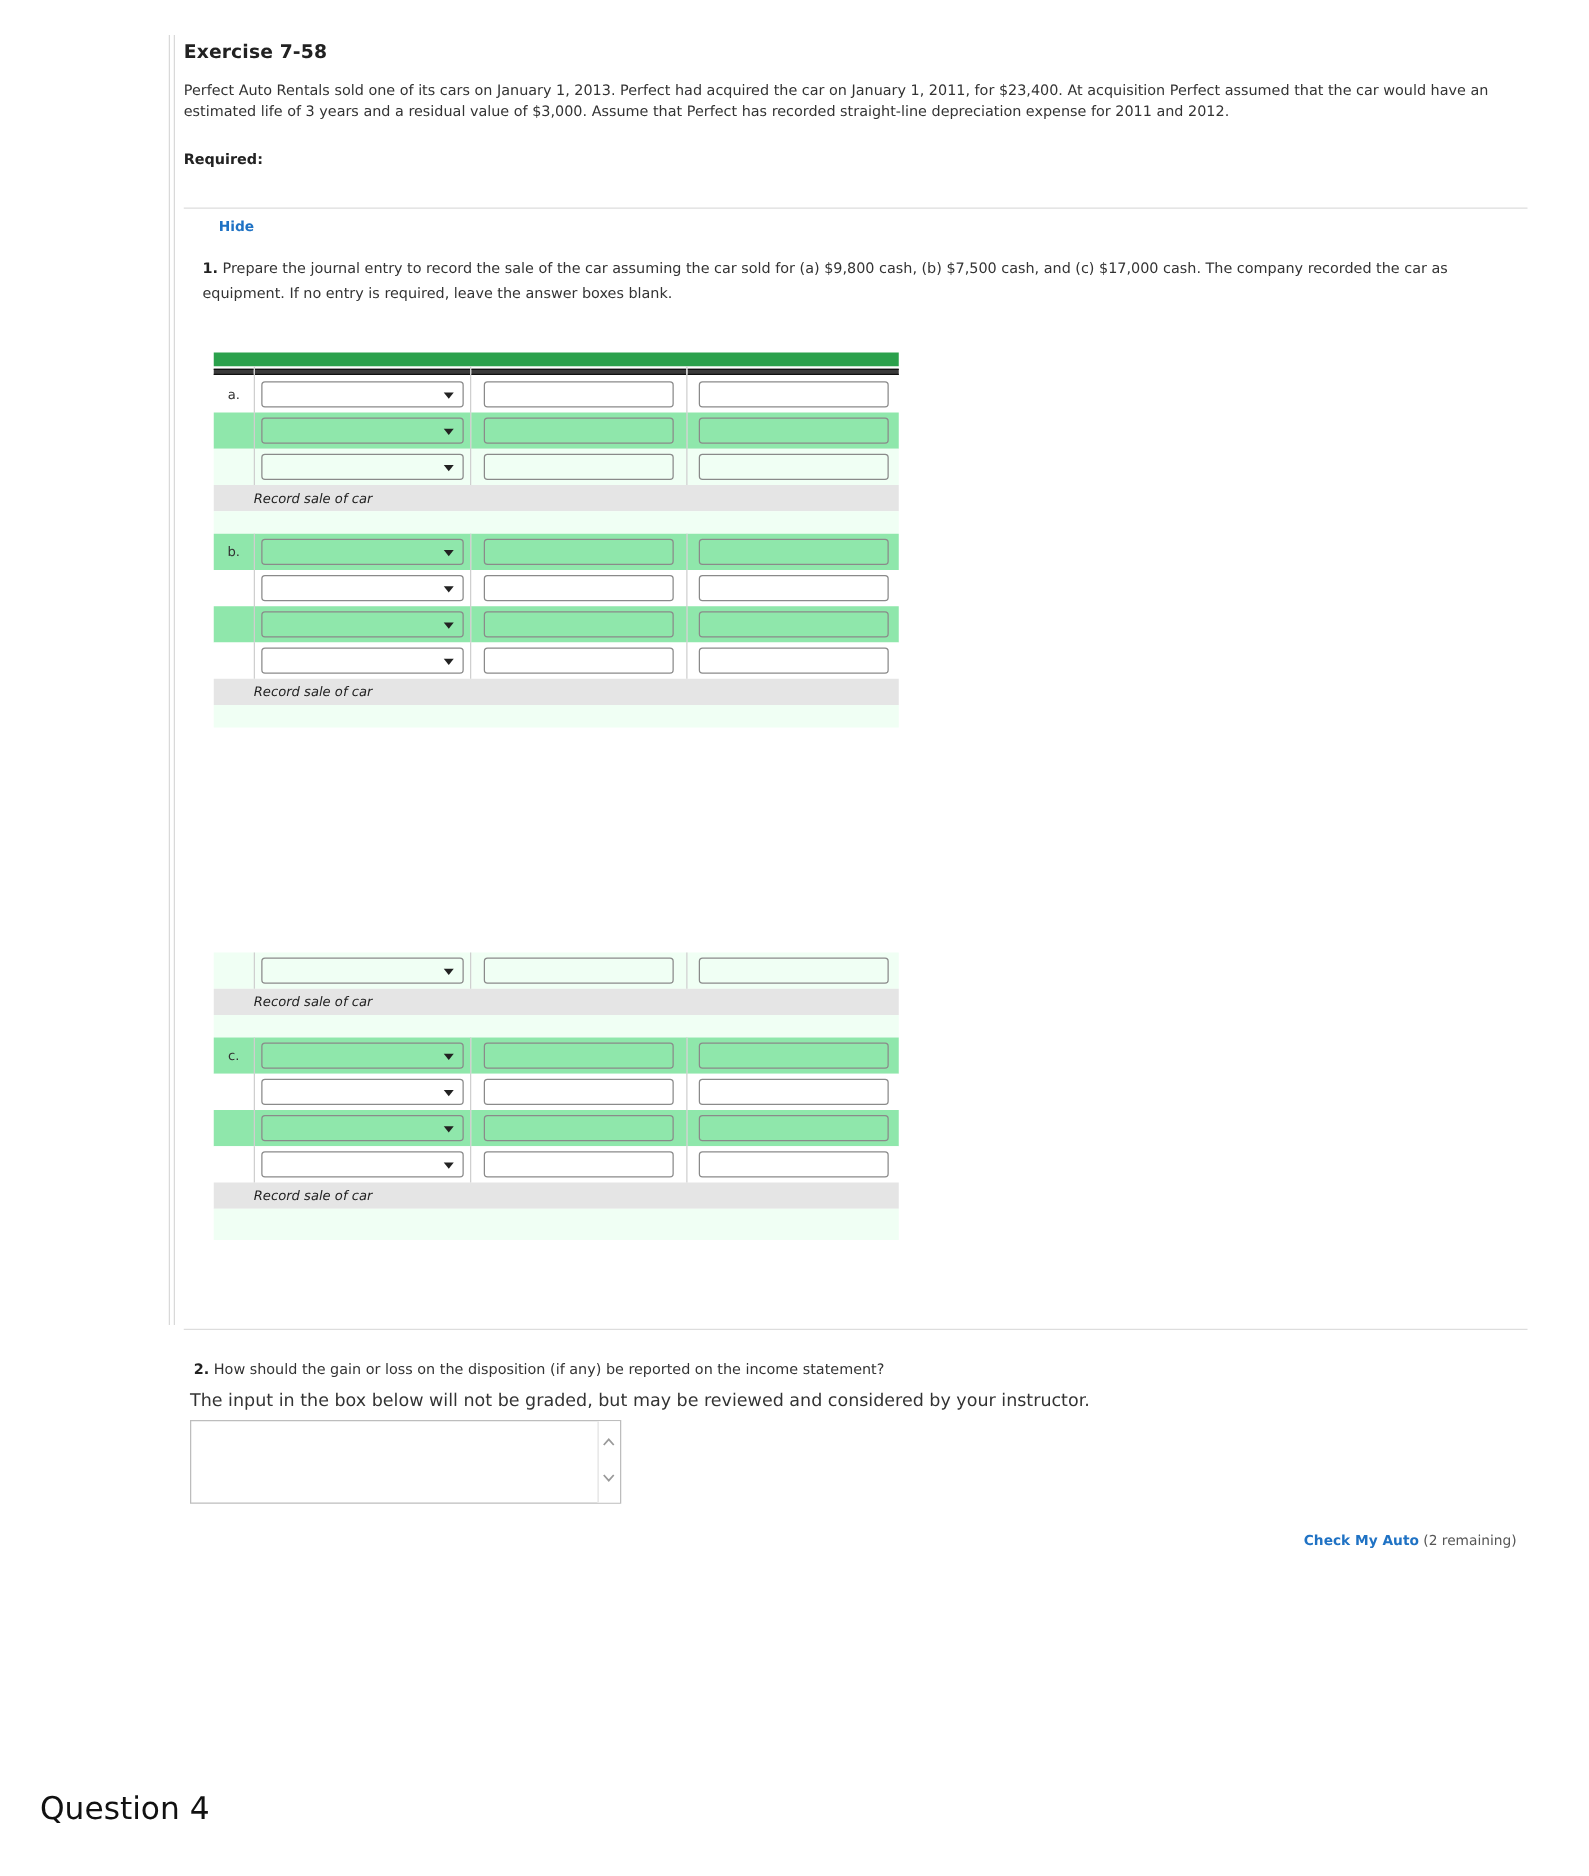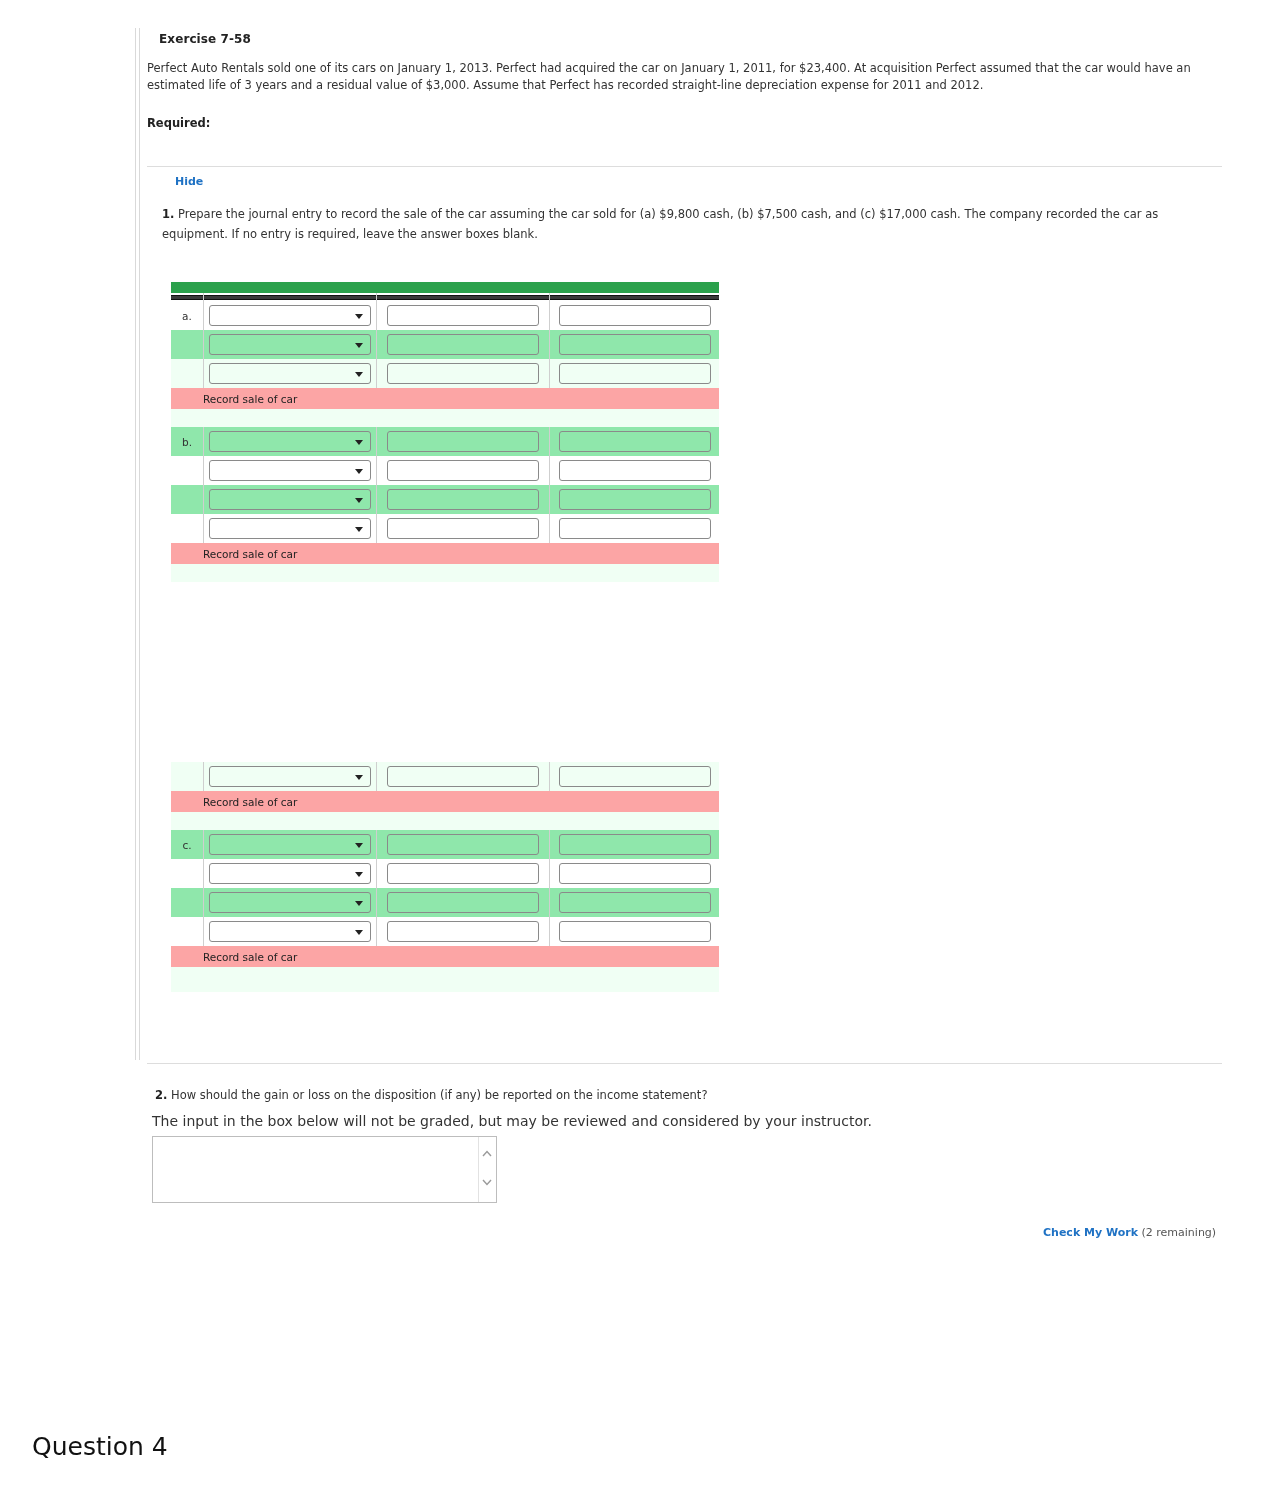--- a/index.html
+++ b/index.html
@@ -13,21 +13,21 @@
   
   .frame-line{position:absolute;top:28px;width:1px;height:612px;background:#d9d9d9;}
   .frame-line.l1{left:135px;}
   .frame-line.l2{left:139px;}
   .frame-line2{position:absolute;top:640px;width:1px;height:420px;background:#d9d9d9;}
   .frame-line2.l1{left:135px;}
   .frame-line2.l2{left:139px;}
 
   .content{position:absolute;left:147px;top:32px;width:1075px;}
 
-  .ex-title{font-weight:bold;font-size:12px;color:#222;letter-spacing:.1px;margin-left:12px;}
+  .ex-title{font-weight:bold;font-size:15px;color:#222;letter-spacing:.1px;}
   .ex-sub{margin-top:8px;font-size:11.5px;color:#333;}
   .ex-body{margin-top:14px;font-size:11.5px;line-height:17px;color:#333;width:1072px;}
   .required{margin-top:22px;font-weight:bold;font-size:11.5px;color:#222;}
 
   .hr{position:absolute;left:147px;width:1075px;height:1px;background:#dddddd;}
 
   .hide-link{position:absolute;left:175px;top:175px;color:#1f72c4;font-size:11px;font-weight:bold;cursor:pointer;}
 
   .q1{position:absolute;left:162px;top:204px;width:1058px;font-size:11.5px;line-height:20px;color:#333;}
   .q1 b{color:#222;}
@@ -41,21 +41,21 @@
   .cell{padding:0;vertical-align:middle;}
   .c-lbl{width:32px;text-align:center;font-size:10.5px;color:#333;}
   .c-desc{width:172px;}
   .c-deb{width:172px;}
   .c-cre{width:169px;}
 
   .row-h{height:29px;}
   .row-white{background:#ffffff;}
   .row-green{background:#8fe7ab;}
   .row-pale{background:#f0fff4;}
-  .row-note{background:#fca5a5;height:21px;}
+  .row-note{background:#e5e5e5;height:21px;font-style:italic;}
   .row-gap{background:#f0fff4;height:18px;}
 
   .sepv{border-left:1px solid #cfcfcf;}
 
   .sel{
     box-sizing:border-box;width:162px;height:21px;border:1px solid #8a8a8a;
     border-radius:3px;background:transparent;position:relative;display:block;margin:0 auto;
   }
   .sel .arrow{
     position:absolute;right:7px;top:50%;margin-top:-2px;
@@ -357,19 +357,19 @@
       </div>
       <div class="chev dn">
         <svg width="10" height="7" viewBox="0 0 10 7">
             <path d="M1 1 L5 5.5 L9 1" fill="none" stroke="#9a9a9a" stroke-width="1.4"></path>
           </svg>
       </div>
     </div>
   </div>
 
   <div class="cmw">
-    <span class="lk">Check My Work</span>
+    <span class="lk">Check My Auto</span>
     <span>(2 remaining)</span>
   </div>
 
   <div class="qnum">Question 4</div>
 
 </div>
 
 </body></html>

